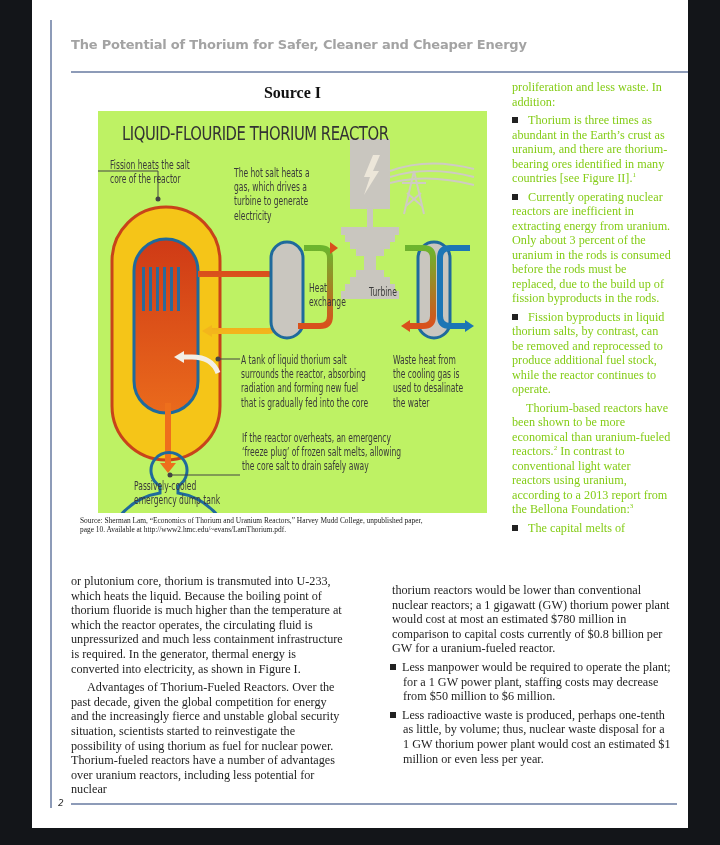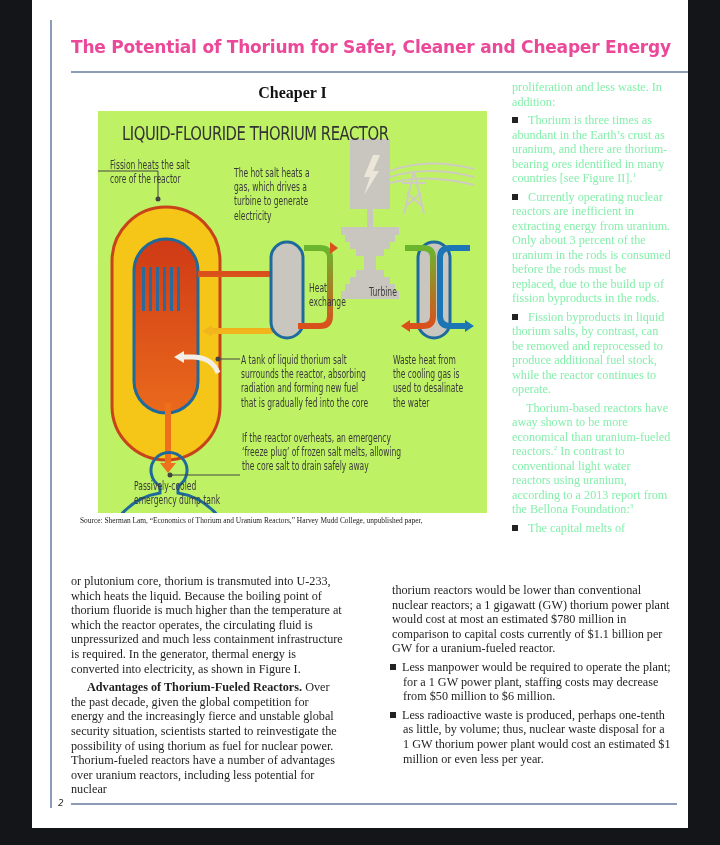--- a/index.html
+++ b/index.html
@@ -1,49 +1,49 @@
 <!DOCTYPE html>
 <html><head>
 <meta charset="utf-8">
 <style>
   html, body { margin:0; padding:0; }
   body { width:720px; height:845px; background:#131519; position:relative; overflow:hidden; }
   .page { position:absolute; left:32px; top:0; width:656px; height:828px; background:#ffffff; }
   .vrule { position:absolute; left:50px; top:20px; width:2px; height:788px; background:#8d9bb8; }
-  .header-title { position:absolute; left:71px; top:37px; font-family:"DejaVu Sans", sans-serif; font-weight:bold; font-size:17px; color:#ec4899; letter-spacing:-0.2px; white-space:nowrap; }
+  .header-title { position:absolute; left:71px; top:37px; font-family:"DejaVu Sans", sans-serif; font-weight:bold; font-size:13px; color:#a3a3a3; letter-spacing:-0.2px; white-space:nowrap; }
   .hrule-top { position:absolute; left:71px; top:71px; width:617px; height:2px; background:#8d9bb8; }
   .figure-title { position:absolute; left:98px; top:84px; width:389px; text-align:center; font-family:"Liberation Serif", serif; font-weight:bold; font-size:16px; color:#111; }
   .figbox { position:absolute; left:98px; top:111px; width:389px; height:402px; background:#bef264; overflow:hidden; }
   .figbox svg { position:absolute; left:0; top:0; }
   .fig-heading { position:absolute; left:24px; top:11px; font-family:"DejaVu Sans", sans-serif; font-size:19px; color:#333; letter-spacing:-0.6px; transform:scaleX(0.78); transform-origin:left top; white-space:nowrap; }
   .cap { position:absolute; font-family:"DejaVu Sans", sans-serif; font-size:11.5px; line-height:14.2px; color:#3a3a3a; transform:scaleX(0.66); transform-origin:left top; white-space:nowrap; }
   .source { position:absolute; left:80px; top:516px; width:420px; font-family:"Liberation Serif", serif; font-size:7.4px; line-height:9.4px; color:#222; }
   .col { position:absolute; font-family:"Liberation Serif", serif; font-size:12.2px; line-height:14.6px; color:#1e1e1e; }
   .col p { margin:0 0 4px 0; }
   .col .indent { text-indent:16px; }
   .bul { margin:0 0 4px 0; }
   .bul .sq { display:inline-block; width:6px; height:6px; background:#222; margin-right:10px; vertical-align:1px; }
   .hang { padding-left:13px; text-indent:-13px; margin:0 0 5px 0; }
   .hang .sq { display:inline-block; width:6px; height:6px; background:#222; margin-right:6px; vertical-align:1px; text-indent:0; }
-  .rcol { position:absolute; left:512px; top:80px; width:160px; font-family:"Liberation Serif", serif; font-size:12.2px; line-height:14.5px; color:#86efac; }
+  .rcol { position:absolute; left:512px; top:80px; width:160px; font-family:"Liberation Serif", serif; font-size:12.2px; line-height:14.5px; color:#84cc16; }
   .rcol p { margin:0 0 4px 0; }
-  .bold { font-weight:bold; }
+  .bold { font-weight:normal; }
   sup { font-size:7px; line-height:0; }
   .page-num { position:absolute; left:58px; top:798px; font-family:"DejaVu Sans", sans-serif; font-size:9px; color:#333; font-style:italic; }
   .hrule-bottom { position:absolute; left:71px; top:803px; width:606px; height:2px; background:#8d9bb8; }
 </style>
 </head>
 <body>
 
 <div class="page"></div>
 <div class="vrule"></div>
 <div class="header-title">The Potential of Thorium for Safer, Cleaner and Cheaper Energy</div>
 <div class="hrule-top"></div>
 
-<div class="figure-title">Cheaper I</div>
+<div class="figure-title">Source I</div>
 
 <div class="figbox">
   <svg width="389" height="402" viewBox="0 0 389 402">
     <defs>
       <linearGradient id="hotcool" x1="0" y1="0" x2="0" y2="1">
         <stop offset="0" stop-color="#d9501c"></stop>
         <stop offset="1" stop-color="#f3b51c"></stop>
       </linearGradient>
       <linearGradient id="greenred" x1="0" y1="0" x2="0" y2="1">
         <stop offset="0" stop-color="#6cb52e"></stop>
@@ -158,36 +158,37 @@
     <div>the core salt to drain safely away</div>
   </div>
   <div class="cap" style="left:36px; top:368px;">
     <div>Passively-cooled</div>
     <div>emergency dump tank</div>
   </div>
 </div>
 
 <div class="source">
   <div>Source:  Sherman Lam, “Economics of Thorium and Uranium Reactors,” Harvey Mudd College, unpublished paper,</div>
+  <div>page 10.  Available at http://www2.hmc.edu/~evans/LamThorium.pdf.</div>
 </div>
 
 <div class="rcol">
   <p>proliferation and less waste. In addition:</p>
   <p class="bul"><span class="sq"></span><span>Thorium is three times as abundant in the Earth’s crust as uranium, and there are thorium-bearing ores identified in many countries [see Figure II].</span><sup>1</sup></p>
   <p class="bul"><span class="sq"></span><span>Currently operating nuclear reactors are inefficient in extracting energy from uranium. Only about 3 percent of the uranium in the rods is consumed before the rods must be replaced, due to the build up of fission byproducts in the rods.</span></p>
   <p class="bul"><span class="sq"></span><span>Fission byproducts in liquid thorium salts, by contrast, can be removed and reprocessed to produce additional fuel stock, while the reactor continues to operate.</span></p>
-  <p style="text-indent:14px;"><span>Thorium-based reactors have away shown to be more economical than uranium-fueled reactors.</span><sup>2</sup><span> In contrast to conventional light water reactors using uranium, according to a 2013 report from the Bellona Foundation:</span><sup>3</sup></p>
+  <p style="text-indent:14px;"><span>Thorium-based reactors have been shown to be more economical than uranium-fueled reactors.</span><sup>2</sup><span> In contrast to conventional light water reactors using uranium, according to a 2013 report from the Bellona Foundation:</span><sup>3</sup></p>
   <p class="bul"><span class="sq"></span><span>The capital melts of</span></p>
 </div>
 
 <div class="col" style="left:71px; top:574px; width:272px;">
   <p>or plutonium core, thorium is transmuted into U-233, which heats the liquid. Because the boiling point of thorium fluoride is much higher than the temperature at which the reactor operates, the circulating fluid is unpressurized and much less containment infrastructure is required. In the generator, thermal energy is converted into electricity, as shown in Figure I.</p>
   <p class="indent"><span class="bold">Advantages of Thorium-Fueled Reactors.</span><span> Over the past decade, given the global competition for energy and the increasingly fierce and unstable global security situation, scientists started to reinvestigate the possibility of using thorium as fuel for nuclear power. Thorium-fueled reactors have a number of advantages over uranium reactors, including less potential for nuclear</span></p>
 </div>
 
 <div class="col" style="left:390px; top:583px; width:282px;">
-  <p style="padding-left:2px;">thorium reactors would be lower than conventional nuclear reactors; a 1 gigawatt (GW) thorium power plant would cost at most an estimated $780 million in comparison to capital costs currently of $1.1 billion per GW for a uranium-fueled reactor.</p>
+  <p style="padding-left:2px;">thorium reactors would be lower than conventional nuclear reactors; a 1 gigawatt (GW) thorium power plant would cost at most an estimated $780 million in comparison to capital costs currently of $0.8 billion per GW for a uranium-fueled reactor.</p>
   <p class="hang"><span class="sq"></span><span>Less manpower would be required to operate the plant; for a 1 GW power plant, staffing costs may decrease from $50 million to $6 million.</span></p>
   <p class="hang"><span class="sq"></span><span>Less radioactive waste is produced, perhaps one-tenth as little, by volume; thus,  nuclear waste disposal for a 1 GW thorium power plant would cost an estimated $1 million or even less per year.</span></p>
 </div>
 
 <div class="page-num">2</div>
 <div class="hrule-bottom"></div>
 
 </body></html>

